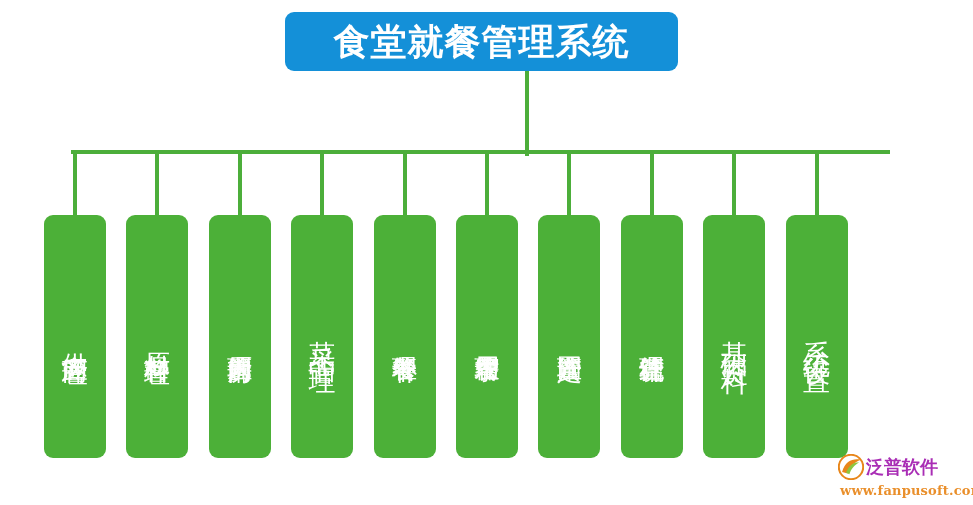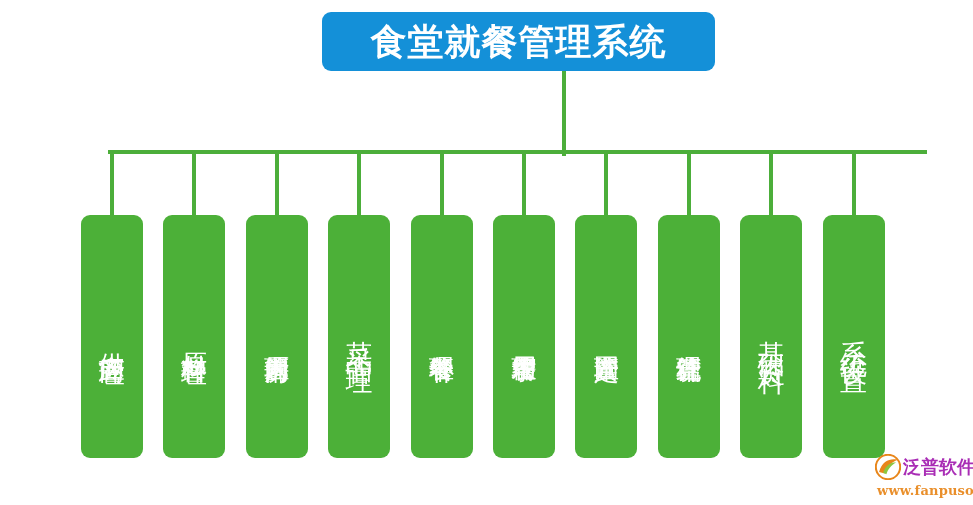--- a/index.html
+++ b/index.html
@@ -11,21 +11,20 @@
     height: 505px;
     background: #ffffff;
     font-family: "DejaVu Sans", "Liberation Sans", sans-serif;
     overflow: hidden;
   }
   #diagram {
     position: relative;
     width: 900px;
     height: 505px;
     background: #ffffff;
-    margin-left: 37px;
   }
   
   .root-node {
     position: absolute;
     left: 285px;
     top: 12px;
     width: 393px;
     height: 59px;
     background: #1490d8;
     border-radius: 9px;

